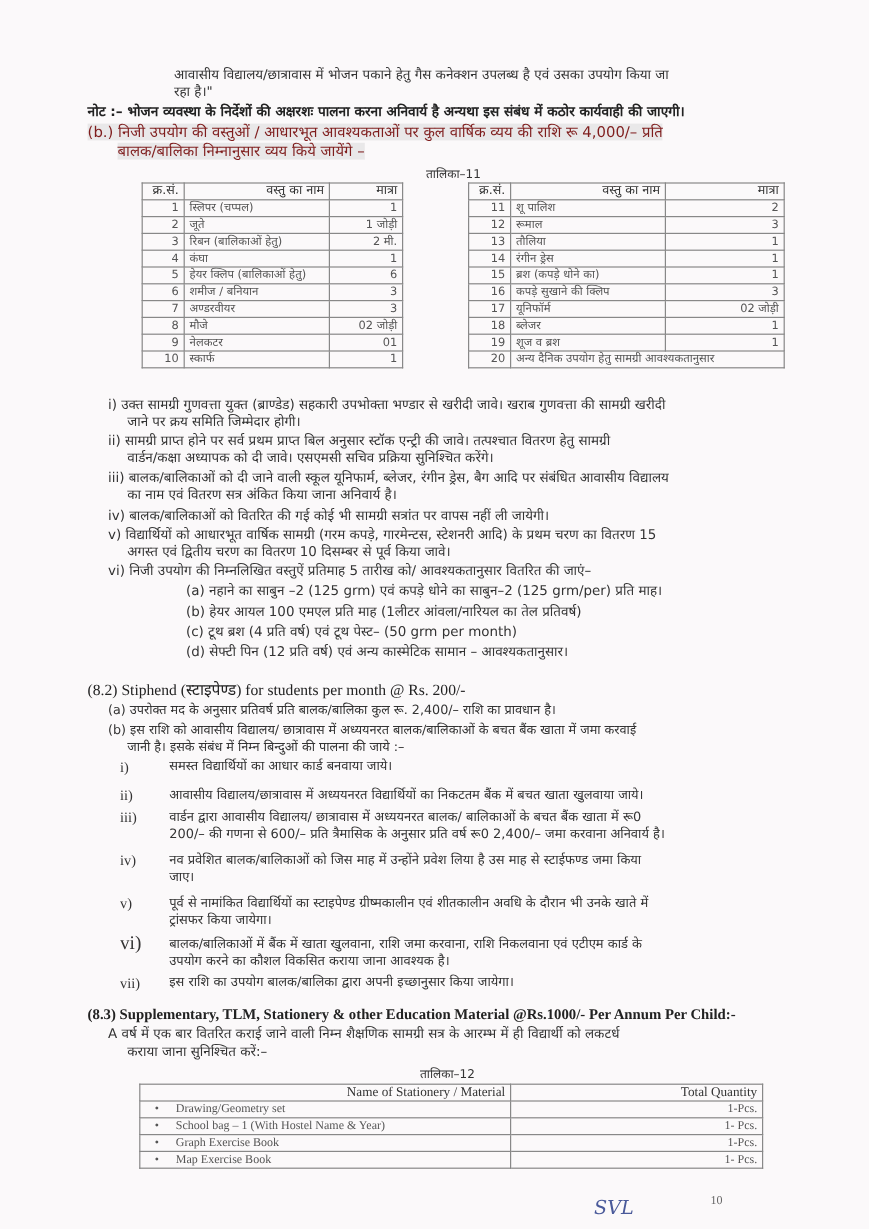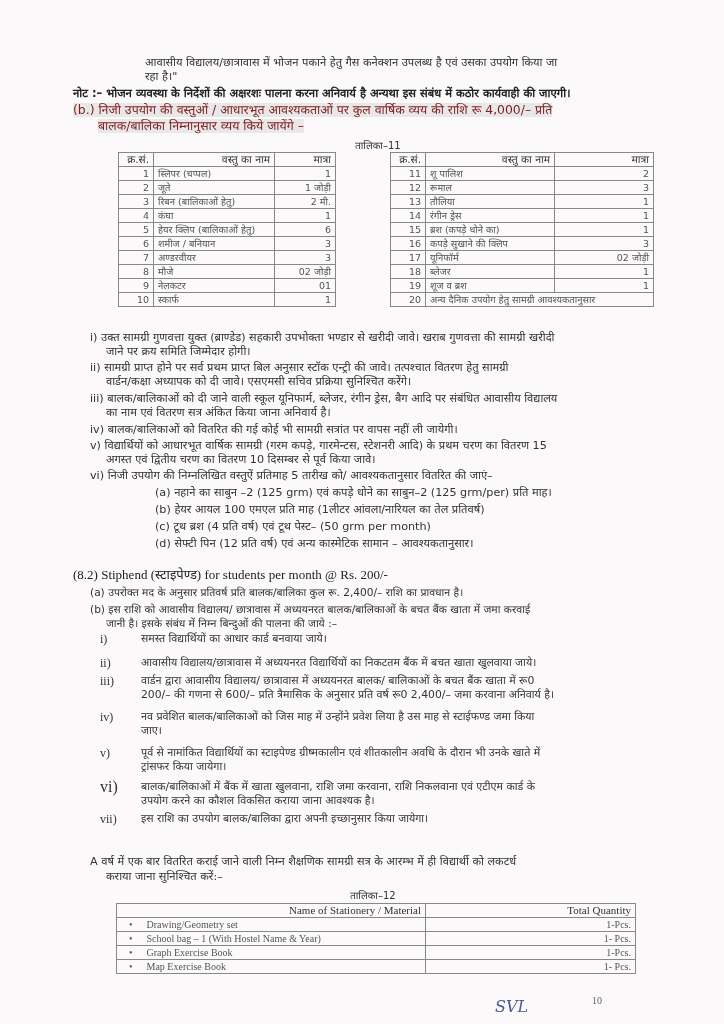--- a/index.html
+++ b/index.html
@@ -194,20 +194,21 @@
       <div class="line serif" style="left: 100px; top: 734px; font-size: 12px;">v)</div>
       <div class="line" style="left: 141px; top: 734px; font-size: 10.8px;">पूर्व से नामांकित विद्यार्थियों का स्टाइपेण्ड ग्रीष्मकालीन एवं शीतकालीन अवधि के दौरान भी उनके खाते में</div>
       <div class="line" style="left: 141px; top: 748px; font-size: 10.8px;">ट्रांसफर किया जायेगा।</div>
       <div class="line serif" style="left: 100px; top: 768px; font-size: 16px;">vi)</div>
       <div class="line" style="left: 141px; top: 768px; font-size: 10.8px;">बालक/बालिकाओं में बैंक में खाता खुलवाना, राशि जमा करवाना, राशि निकलवाना एवं एटीएम कार्ड के</div>
       <div class="line" style="left: 141px; top: 782px; font-size: 10.8px;">उपयोग करने का कौशल विकसित कराया जाना आवश्यक है।</div>
       <div class="line serif" style="left: 100px; top: 800px; font-size: 12px;">vii)</div>
       <div class="line" style="left: 141px; top: 800px; font-size: 10.8px;">इस राशि का उपयोग बालक/बालिका द्वारा अपनी इच्छानुसार किया जायेगा।</div>
     </div>
 
+  <div class="line serif bold" style="left:73px;top:826px;font-size:12.3px;">(8.3) Supplementary, TLM, Stationery &amp; other Education Material @Rs.1000/- Per Annum Per Child:-</div>
   <div class="line" style="left:90px;top:843px;">A  वर्ष में एक बार वितरित कराई जाने वाली निम्न शैक्षणिक सामग्री सत्र के आरम्भ में ही विद्यार्थी को लकटर्ध</div>
   <div class="line" style="left:106px;top:858px;">कराया जाना सुनिश्चित करें:–</div>
 
   <div class="line" style="left:350px;top:877px;font-size:10px;">तालिका–12</div>
 
   <table class="t12" style="left:116px;top:891px;width:520px;">
     <thead>
         <tr>
       <th class="c" style="width:300px;">Name of Stationery / Material</th>
       <th class="c">Total Quantity</th>

